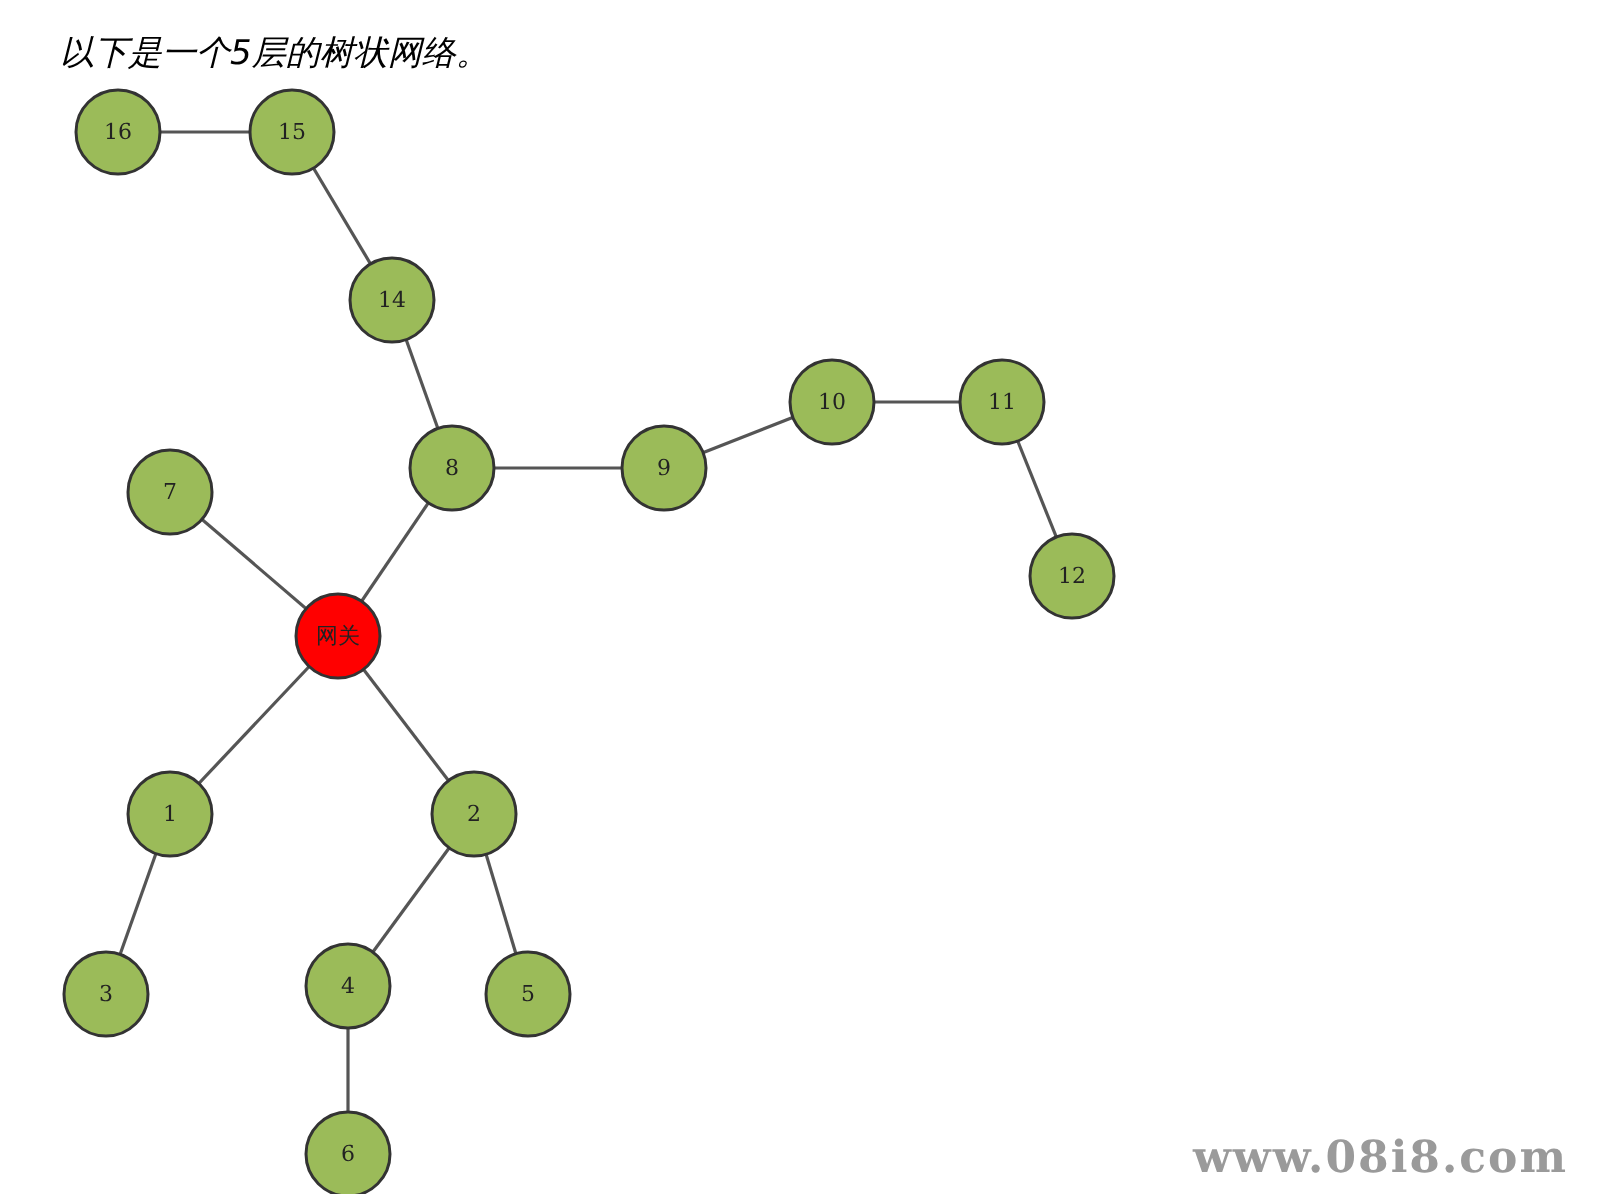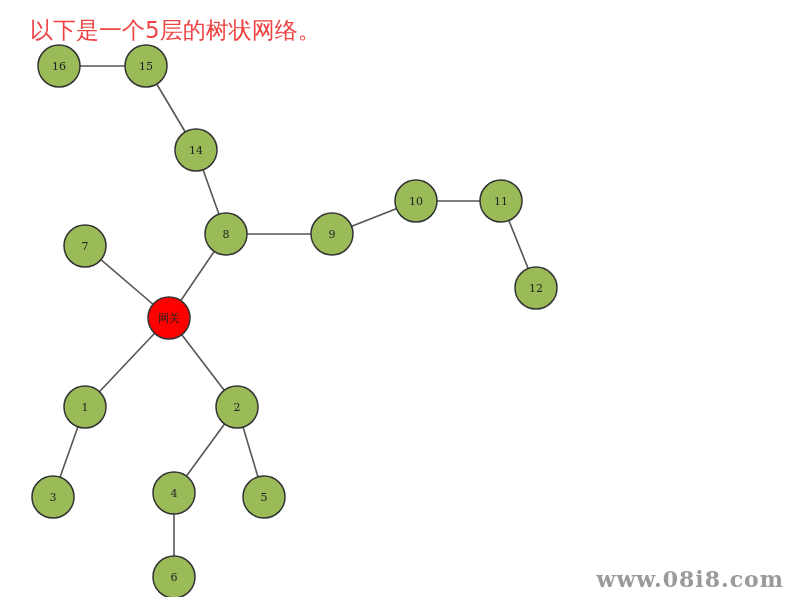--- a/index.html
+++ b/index.html
@@ -1,17 +1,17 @@
 <!DOCTYPE html>
 <html><head>
 <meta charset="utf-8">
 <style>
   html, body { margin: 0; padding: 0; background: #ffffff; }
   body { width: 804px; height: 597px; position: relative; overflow: hidden; font-family: "DejaVu Sans", sans-serif; }
-  .caption { position: absolute; left: 30px; top: 15px; font-size: 23px; color: #ef4444; letter-spacing: 0px; }
+  .caption { position: absolute; left: 30px; top: 15px; font-size: 17px; color: #000000; letter-spacing: 0px; font-style: italic; }
   svg.graph { position: absolute; left: 0; top: 0; }
   .edge { stroke: #555555; stroke-width: 1.6; }
   .node circle { stroke: #333333; stroke-width: 1.5; }
   .node text { font-family: "DejaVu Serif", serif; font-size: 11px; fill: #222222; text-anchor: middle; dominant-baseline: central; }
   .watermark { position: absolute; right: 20px; bottom: 5px; font-family: "DejaVu Serif", serif; font-weight: bold; font-size: 22px; color: #9a9a9a; letter-spacing: 1px; margin-top: 40px; }
 </style>
 </head>
 <body>
 
 <div class="caption">以下是一个5层的树状网络。</div>

